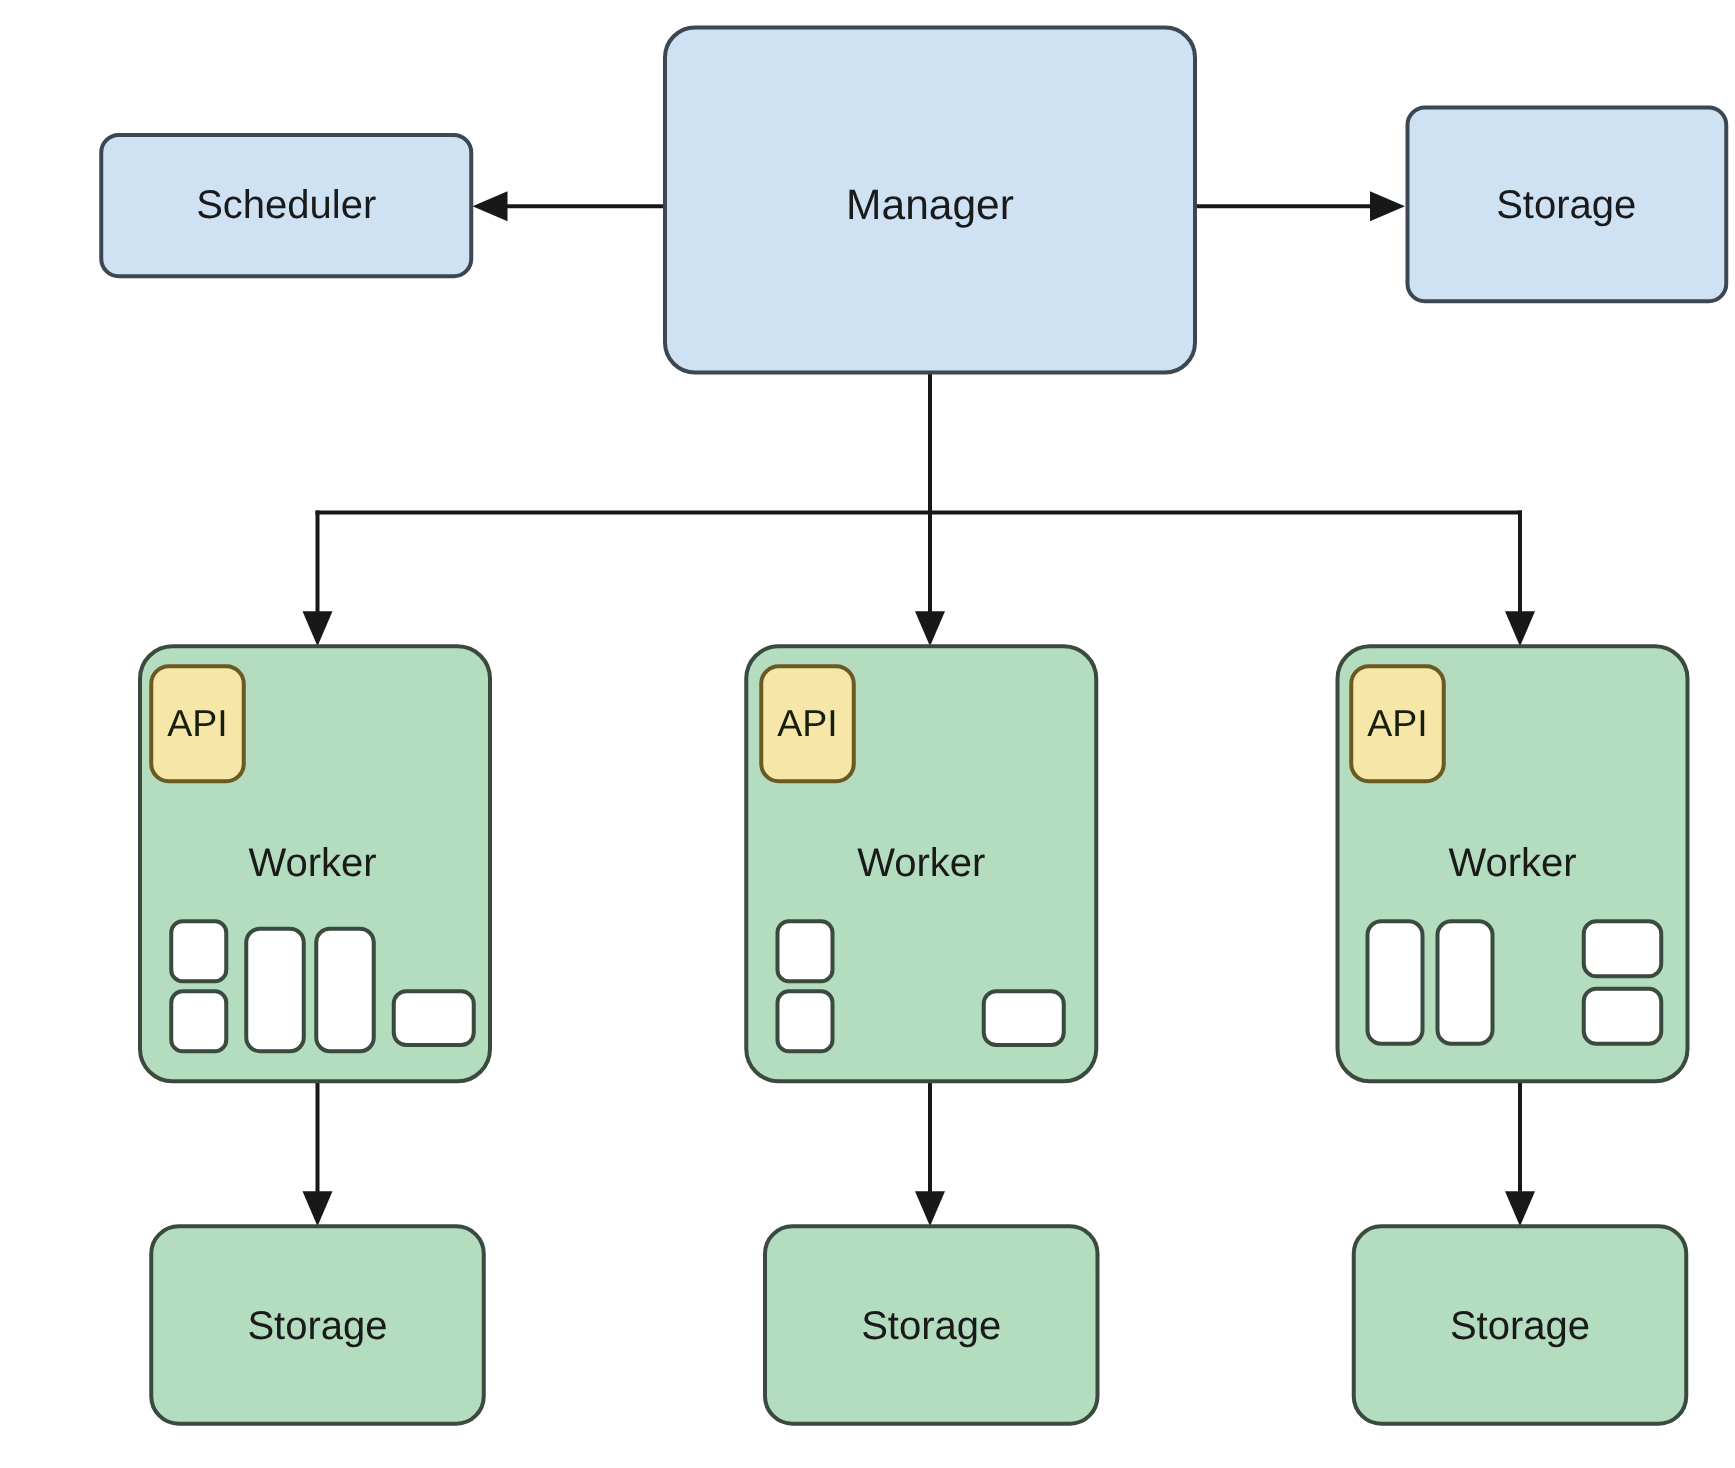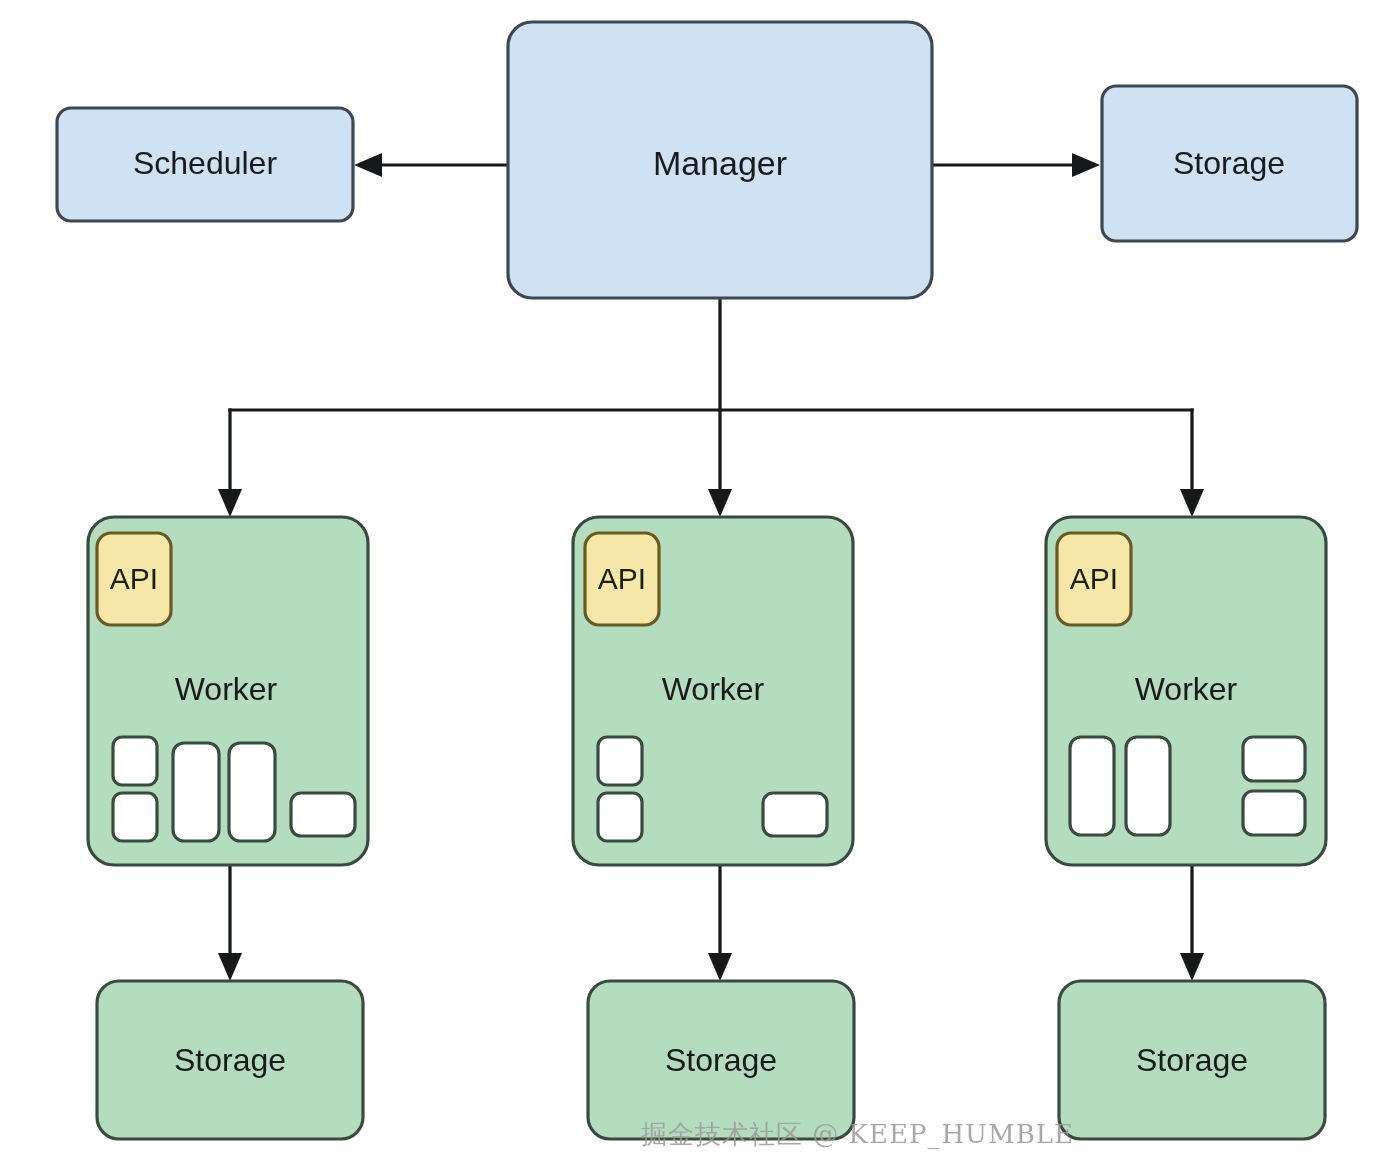--- a/index.html
+++ b/index.html
@@ -11,20 +11,21 @@
     width: 1388px;
     height: 1174px;
     overflow: hidden;
     font-family: "Liberation Sans", sans-serif;
   }
   #diagram-root {
     position: relative;
     width: 1116px;
     height: 1174px;
     background: #ffffff;
+    margin-left: 24px;
   }
   svg#arch-svg {
     position: absolute;
     top: 0;
     left: 0;
     width: 1388px;
     height: 1174px;
     display: block;
   }
   .node-label {
@@ -179,15 +180,14 @@
       <text class="node-label label-md" x="721" y="1063">Storage</text>
     </g>
 
     <g>
       <rect class="box" x="1059" y="981" width="266" height="158" rx="22" ry="22" fill="#b4ddc0" stroke="#3a4a3e"></rect>
       <text class="node-label label-md" x="1192" y="1063">Storage</text>
     </g>
 
   </svg>
 
-  <div class="watermark">掘金技术社区 @ KEEP_HUMBLE</div>
 
 </div>
 
 </body></html>

